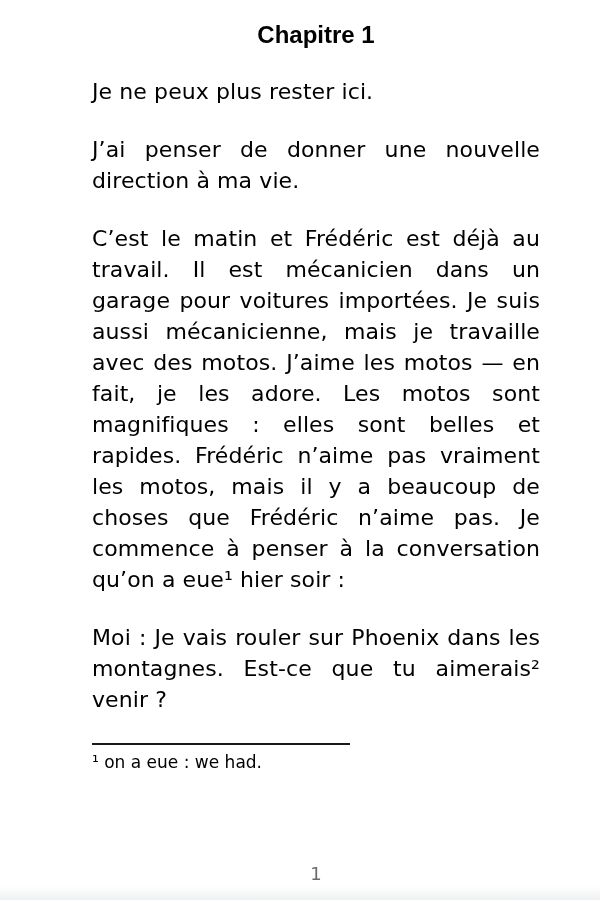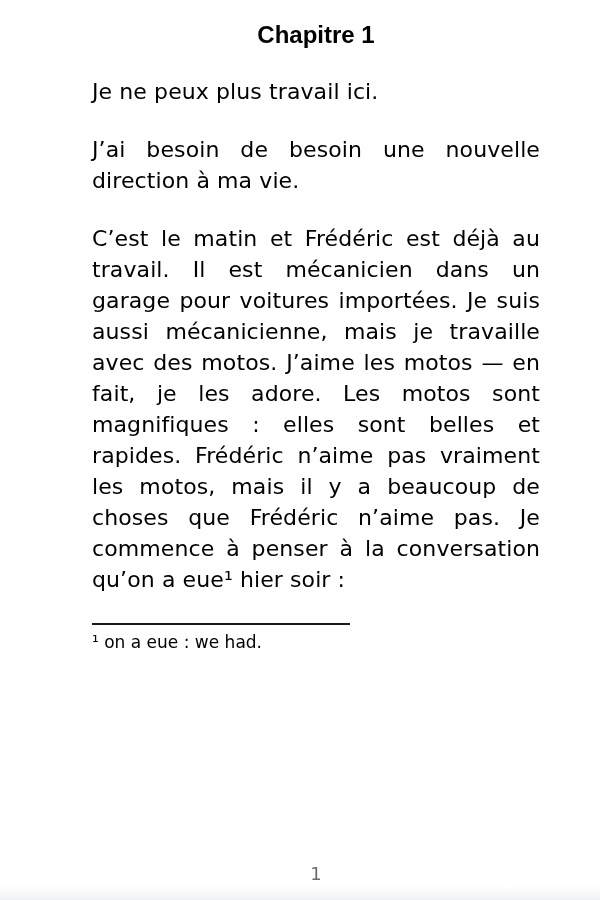--- a/index.html
+++ b/index.html
@@ -71,27 +71,28 @@
   }
 </style>
 </head>
 <body>
 
 <div class="page">
 
   <h1 class="chapter-title">Chapitre 1</h1>
 
 
-  <p class="body-para">Je ne peux plus travail ici.</p>
+  <p class="body-para">Je ne peux plus rester ici.</p>
 
-  <p class="body-para">J’ai besoin de besoin une nouvelle direction à ma vie.</p>
+  <p class="body-para">J’ai penser de donner une nouvelle direction à ma vie.</p>
 
   <p class="body-para">C’est le matin et Frédéric est déjà au travail. Il est mécanicien dans un garage pour voitures importées. Je suis aussi mécanicienne, mais je travaille avec des motos. J’aime les motos — en fait, je les adore. Les motos sont magnifiques : elles sont belles et rapides. Frédéric n’aime pas vraiment les motos, mais il y a beaucoup de choses que Frédéric n’aime pas. Je commence à penser à la conversation qu’on a eue¹ hier soir :</p>
 
 
+  <p class="body-para">Moi : Je vais rouler sur Phoenix dans les montagnes. Est-ce que tu aimerais² venir ?</p>
 
   <div class="footnote-block">
     <hr class="footnote-rule">
     <p class="footnote">¹ on a eue : we had.</p>
 
   </div>
 
   <div class="page-number">1</div>
 
 </div>

